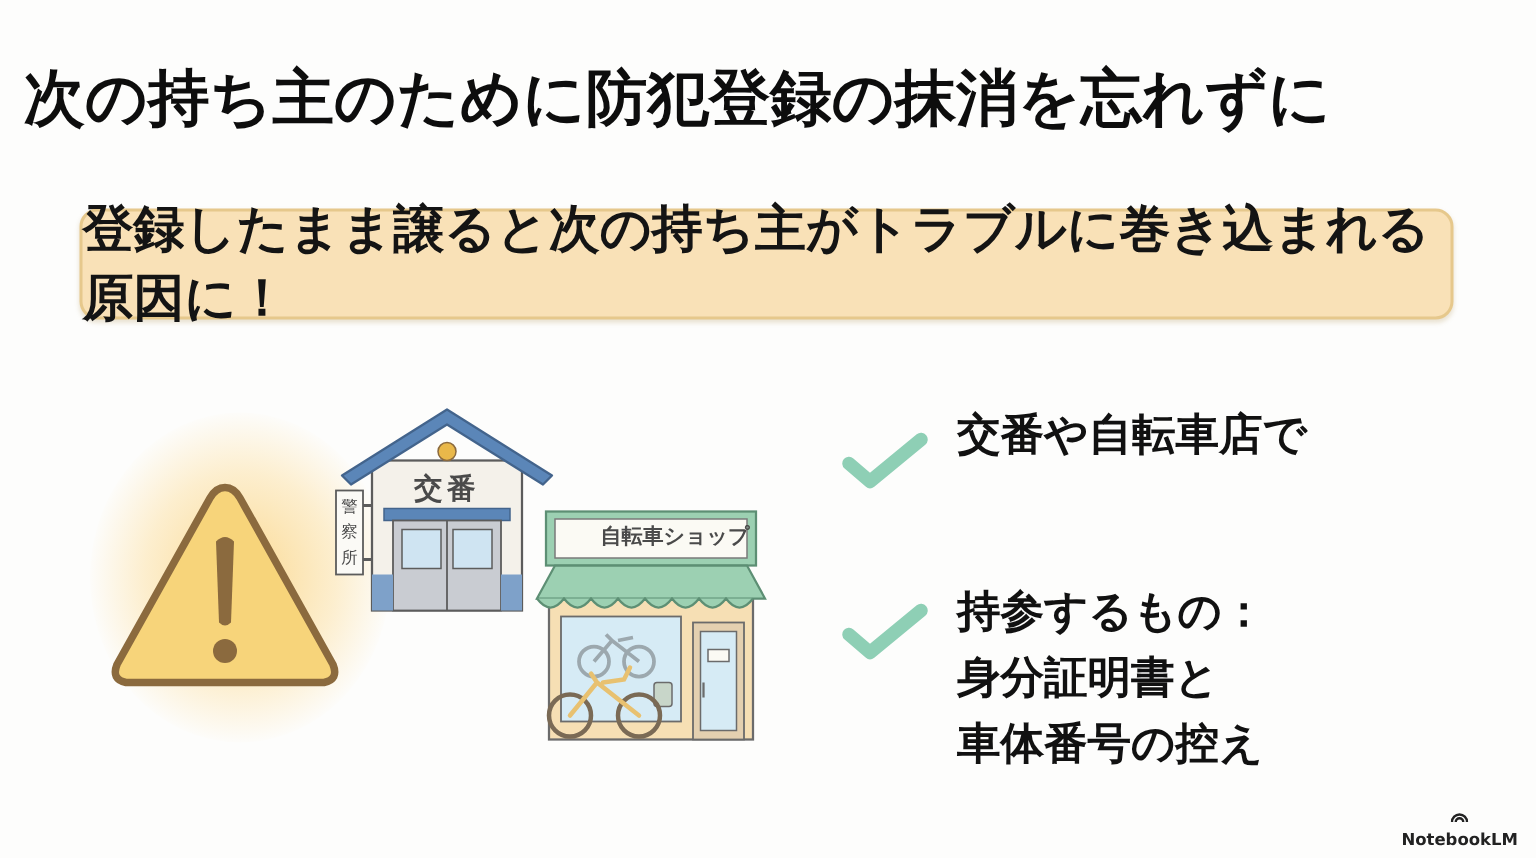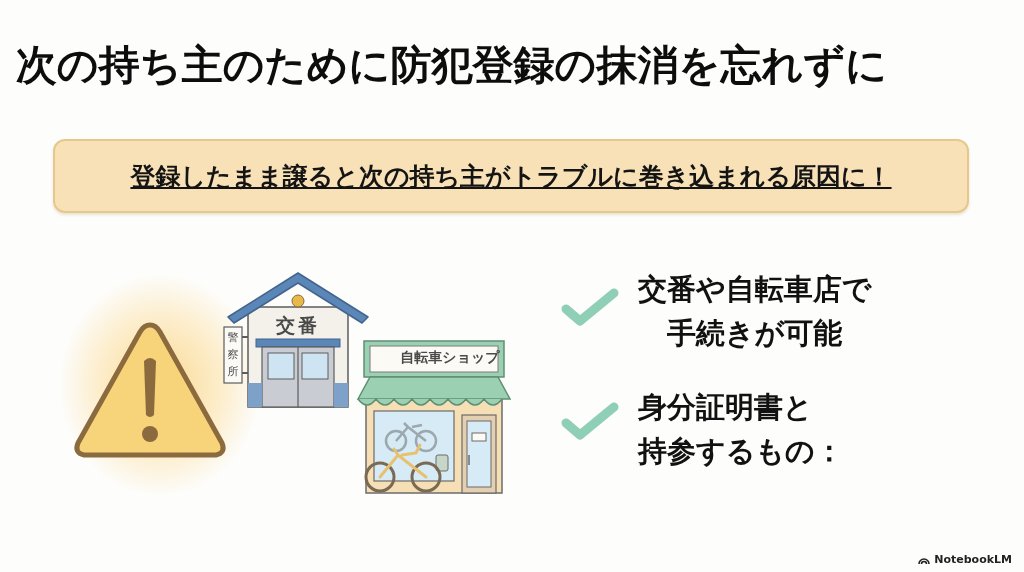--- a/index.html
+++ b/index.html
@@ -13,42 +13,42 @@
     position:absolute; left:0; top:38px; width:903px; text-align:center;
     font-size:41px; font-weight:bold; letter-spacing:0px; color:#0d0d0d;
   }
   .banner {
     position:absolute; left:53px; top:139px; width:916px; height:74px;
     box-sizing:border-box;
     background:#f9e1b7; border:2.5px solid #e6c88c; border-radius:12px;
     box-shadow:0 2px 3px rgba(180,150,90,0.25);
     display:flex; align-items:center; justify-content:center;
   }
-  .banner-text { font-size:25px; font-weight:bold; color:#141414;text-decoration:underline; }
+  .banner-text { font-size:34px; font-weight:bold; color:#141414; }
 
   .illus { position:absolute; left:40px; top:255px; width:500px; height:260px; }
   .glow {
     position:absolute; left:20px; top:20px; width:200px; height:220px;
     border-radius:50%;
     background:radial-gradient(ellipse at center, rgba(250,205,110,0.75) 0%, rgba(252,220,150,0.45) 45%, rgba(255,255,255,0) 72%);
   }
   .sign-label {
     position:absolute; font-weight:bold; color:#4a4a4a; text-align:center;
   }
 
   .points { position:absolute; left:560px; top:265px; width:440px; }
   .point { position:absolute; left:0; width:440px; }
   .check { position:absolute; left:0; width:60px; height:40px; }
   .point-text {
     position:absolute; left:78px; font-size:29px; font-weight:bold; line-height:44px;
     color:#111; white-space:nowrap;
   }
   .brand {
     position:absolute; right:12px; bottom:6px; font-size:11px; font-weight:bold; color:#222;
-    display:flex; align-items:center; gap:4px;
+    display:flex; align-items:center; gap:4px;flex-direction:column;
   }
 </style>
 </head>
 <body>
 
 <div class="title">次の持ち主のために防犯登録の抹消を忘れずに</div>
 
 <div class="banner">
   <span class="banner-text">登録したまま譲ると次の持ち主がトラブルに巻き込まれる原因に！</span>
 </div>
@@ -112,30 +112,30 @@
   <div class="sign-label" style="left:332px;top:94px;width:124px;font-size:14px;margin-left:16px;">自転車ショップ</div>
 </div>
 
 <div class="points">
   <div class="point" style="top:0;">
     <svg class="check" style="top:22px" viewBox="0 0 60 40">
       <path d="M6 22 L20 34 L54 6" stroke="#8ecfb5" stroke-width="9" fill="none" stroke-linecap="round" stroke-linejoin="round"></path>
     </svg>
     <div class="point-text" style="top:2px;text-align:center;">
       <div>交番や自転車店で</div>
-      <div>手続きが可能</div>
     </div>
   </div>
   <div class="point" style="top:120px;">
     <svg class="check" style="top:16px" viewBox="0 0 60 40">
       <path d="M6 22 L20 34 L54 6" stroke="#8ecfb5" stroke-width="9" fill="none" stroke-linecap="round" stroke-linejoin="round"></path>
     </svg>
     <div class="point-text" style="top:0;">
+      <div>持参するもの：</div>
       <div>身分証明書と</div>
-      <div>持参するもの：</div>
+      <div>車体番号の控え</div>
     </div>
   </div>
 </div>
 
 <div class="brand">
   <svg width="12" height="10" viewBox="0 0 12 10">
     <path d="M1 9 A5 5 0 0 1 11 9" stroke="#222" stroke-width="1.6" fill="none"></path>
     <path d="M3.5 9 A2.5 2.5 0 0 1 8.5 9" stroke="#222" stroke-width="1.6" fill="none"></path>
   </svg>
   <span>NotebookLM</span>

